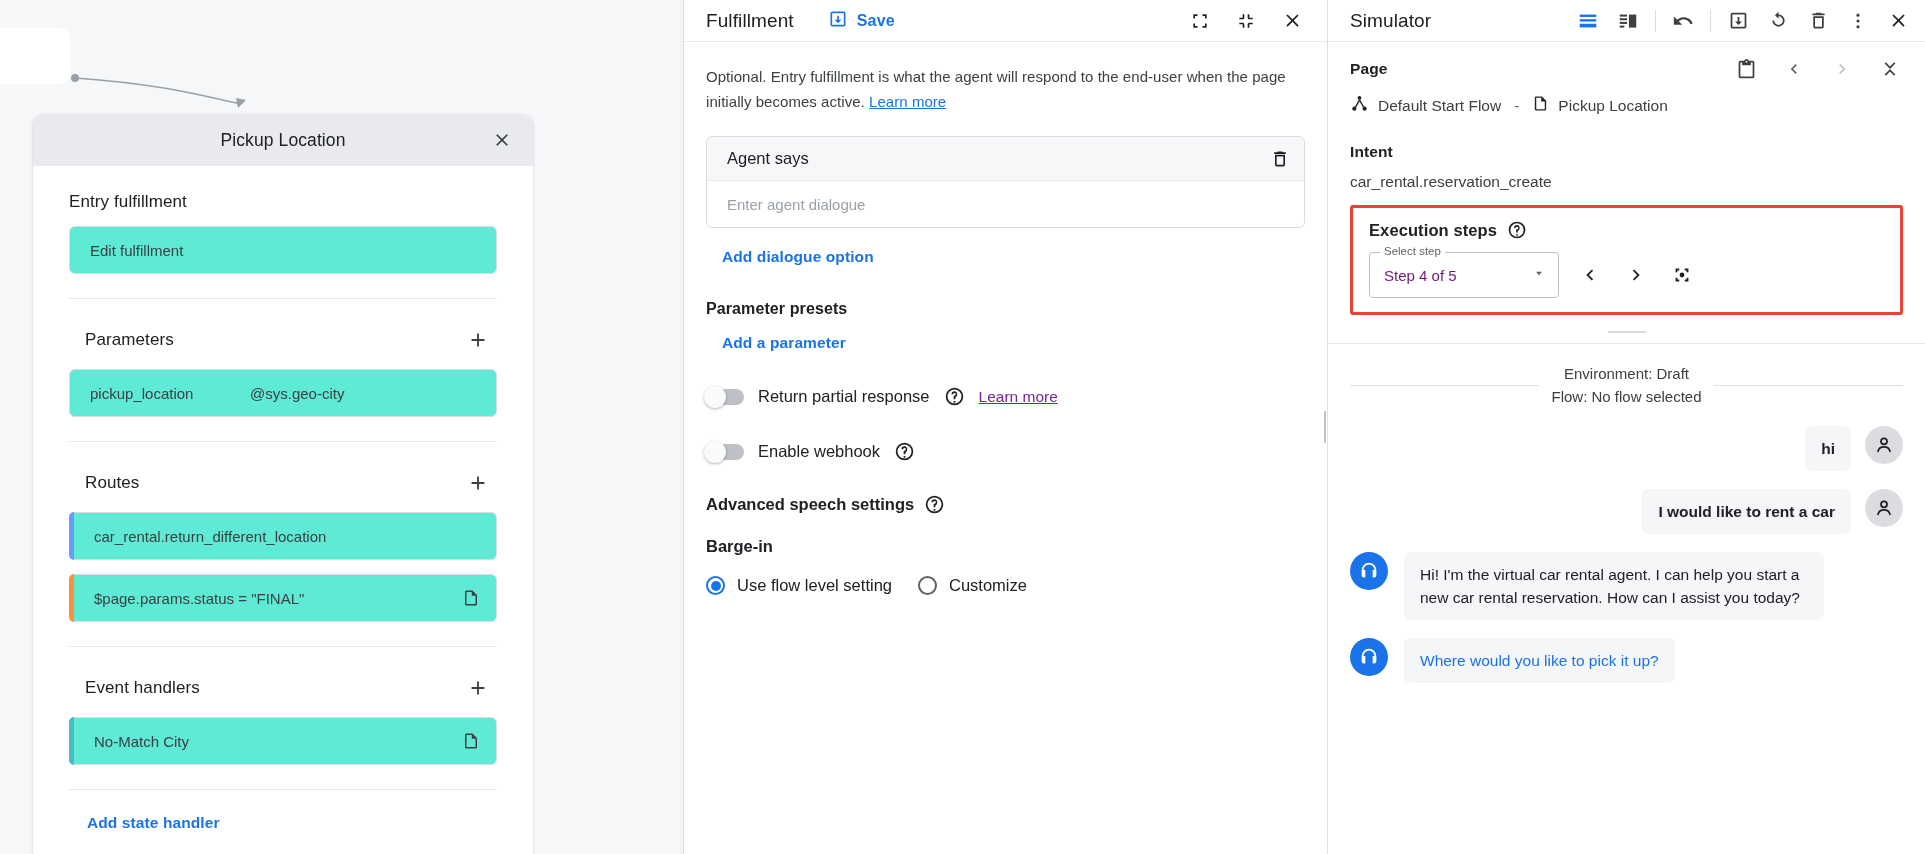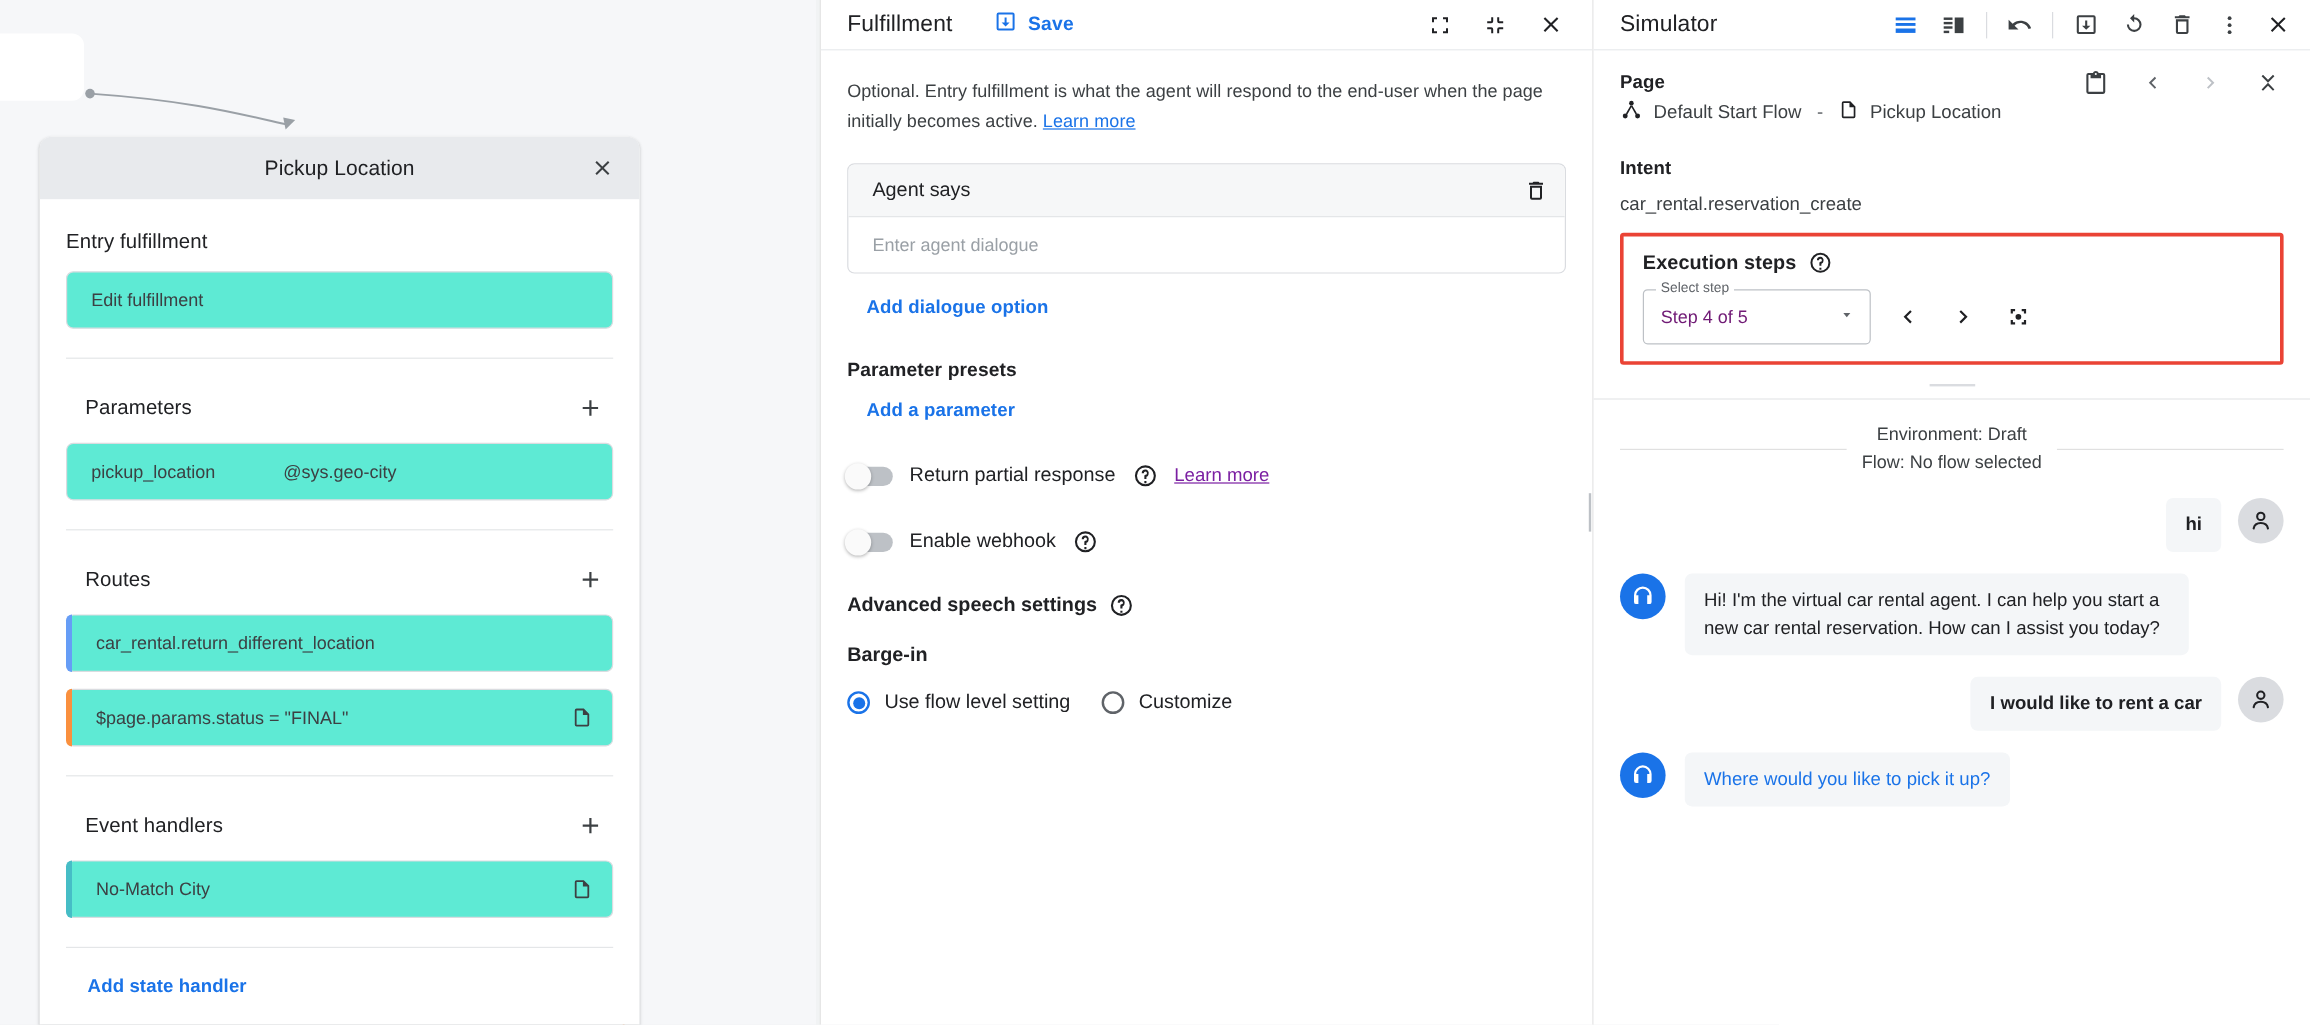--- a/index.html
+++ b/index.html
@@ -42,21 +42,21 @@
   }
   .page-panel-title {
     font-size: 17.5px; color: #202124; letter-spacing: .1px;
   }
   .page-panel-close {
     position: absolute; right: 18px; top: 50%; transform: translateY(-50%);
     width: 26px; height: 26px; display:flex; align-items:center; justify-content:center;
     cursor: pointer;
   }
 
-  .pp-body { padding: 0 22px; }
+  .pp-body { padding: 0 36px; }
   .pp-section-title {
     font-size: 17px; color: #202124; padding: 26px 0 0 0;
     letter-spacing: .1px;
   }
   .pp-section-row {
     display: flex; align-items: center; justify-content: space-between;
     padding: 26px 0 0 0;
     margin-left: 16px;
   }
   .pp-add {
@@ -170,21 +170,21 @@
   }
   .sim-title { font-size: 19px; color:#202124; letter-spacing:.1px; }
   .sim-actions { margin-left: auto; display:flex; align-items:center; gap: 14px; }
   .sim-sep { width:1px; height: 22px; background:#dadce0; }
 
   .sim-body { padding: 14px 22px 0 22px; }
   .sim-row { display:flex; align-items:center; }
   .sim-label { font-size: 15.5px; font-weight:bold; color:#202124; letter-spacing:.1px;}
   .sim-row-actions { margin-left:auto; display:flex; align-items:center; gap: 22px; }
   .sim-breadcrumb {
-    display:flex; align-items:center; gap: 9px; 
+    display:flex; align-items:center; gap: 9px; margin-top: 12px;
     font-size: 15.5px; color:#3c4043;
   }
   .sim-dash { margin: 0 4px; color:#5f6368; }
   .sim-intent-label { font-size: 15.5px; font-weight:bold; color:#202124; margin-top: 26px; letter-spacing:.1px;}
   .sim-intent-val { font-size: 15.5px; color:#3c4043; margin-top: 12px; }
 
   .exec-box {
     margin-top: 14px; border: 3px solid #ea4335; border-radius: 3px;
     padding: 12px 16px 14px 16px; position: relative;
   }
@@ -599,43 +599,43 @@
       <div class="msg user">
         <div class="bubble user-b">hi</div>
         <div class="avatar user-av">
           <svg width="22" height="22" viewBox="0 0 24 24">
               <circle cx="12" cy="8" r="3.3" fill="none" stroke="#202124" stroke-width="1.9"></circle>
               <path d="M5.5 19c.6-3.2 3.3-5 6.5-5s5.9 1.8 6.5 5" fill="none" stroke="#202124" stroke-width="1.9" stroke-linecap="round"></path>
             </svg>
         </div>
       </div>
 
-      <div class="msg agent">
-        <div class="avatar agent-av">
-          <svg width="22" height="22" viewBox="0 0 24 24">
-              <path d="M12 3a8 8 0 00-8 8v6a2 2 0 002 2h2v-8H6v0a6 6 0 1112 0h-2v8h2a2 2 0 002-2v-6a8 8 0 00-8-8z" fill="#ffffff"></path>
-            </svg>
-        </div>
-        <div class="bubble">Hi! I'm the virtual car rental agent. I can help you start a new car rental reservation. How can I assist you today?</div>
-      </div>
-
       <div class="msg user">
         <div class="bubble user-b">I would like to rent a car</div>
         <div class="avatar user-av">
           <svg width="22" height="22" viewBox="0 0 24 24">
               <circle cx="12" cy="8" r="3.3" fill="none" stroke="#202124" stroke-width="1.9"></circle>
               <path d="M5.5 19c.6-3.2 3.3-5 6.5-5s5.9 1.8 6.5 5" fill="none" stroke="#202124" stroke-width="1.9" stroke-linecap="round"></path>
             </svg>
         </div>
       </div>
 
       <div class="msg agent">
         <div class="avatar agent-av">
           <svg width="22" height="22" viewBox="0 0 24 24">
               <path d="M12 3a8 8 0 00-8 8v6a2 2 0 002 2h2v-8H6v0a6 6 0 1112 0h-2v8h2a2 2 0 002-2v-6a8 8 0 00-8-8z" fill="#ffffff"></path>
             </svg>
         </div>
+        <div class="bubble">Hi! I'm the virtual car rental agent. I can help you start a new car rental reservation. How can I assist you today?</div>
+      </div>
+
+      <div class="msg agent">
+        <div class="avatar agent-av">
+          <svg width="22" height="22" viewBox="0 0 24 24">
+              <path d="M12 3a8 8 0 00-8 8v6a2 2 0 002 2h2v-8H6v0a6 6 0 1112 0h-2v8h2a2 2 0 002-2v-6a8 8 0 00-8-8z" fill="#ffffff"></path>
+            </svg>
+        </div>
         <div class="bubble link-b">Where would you like to pick it up?</div>
       </div>
     </div>
   </div>
 
 </div>
 
 </body></html>

